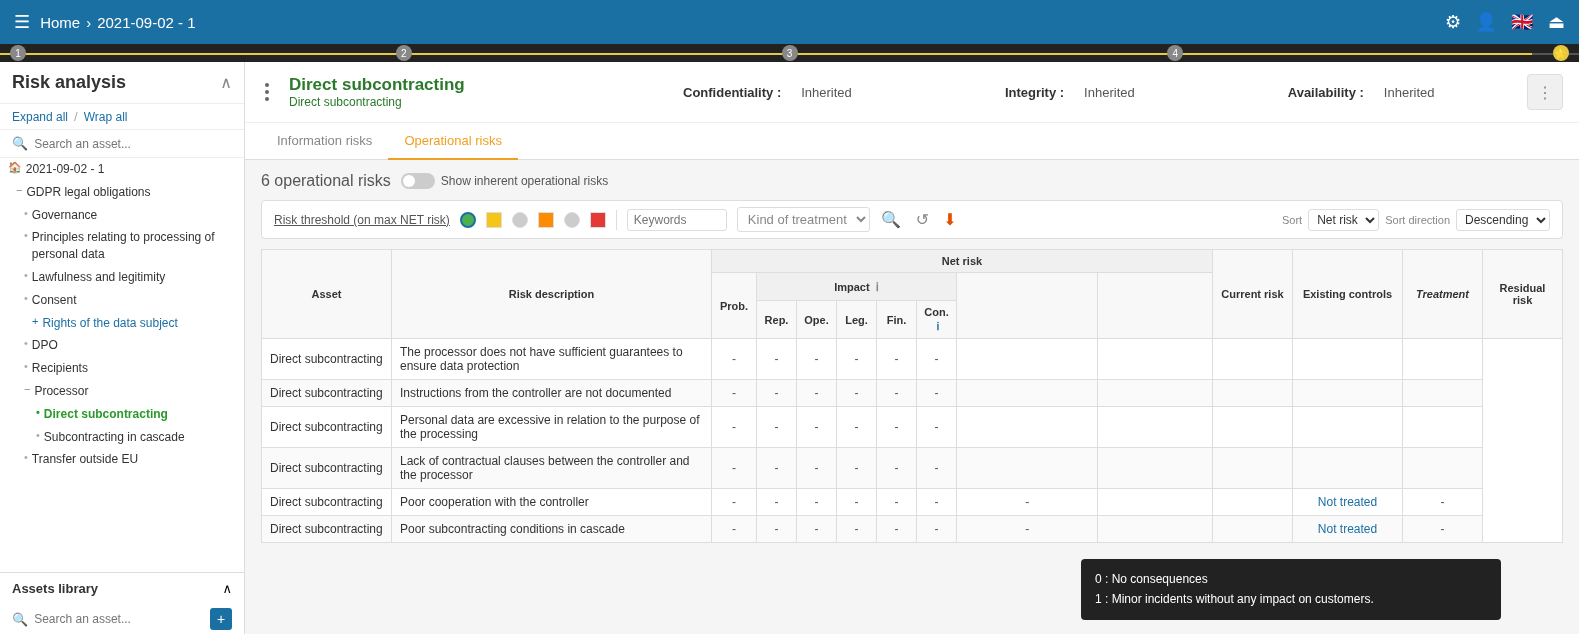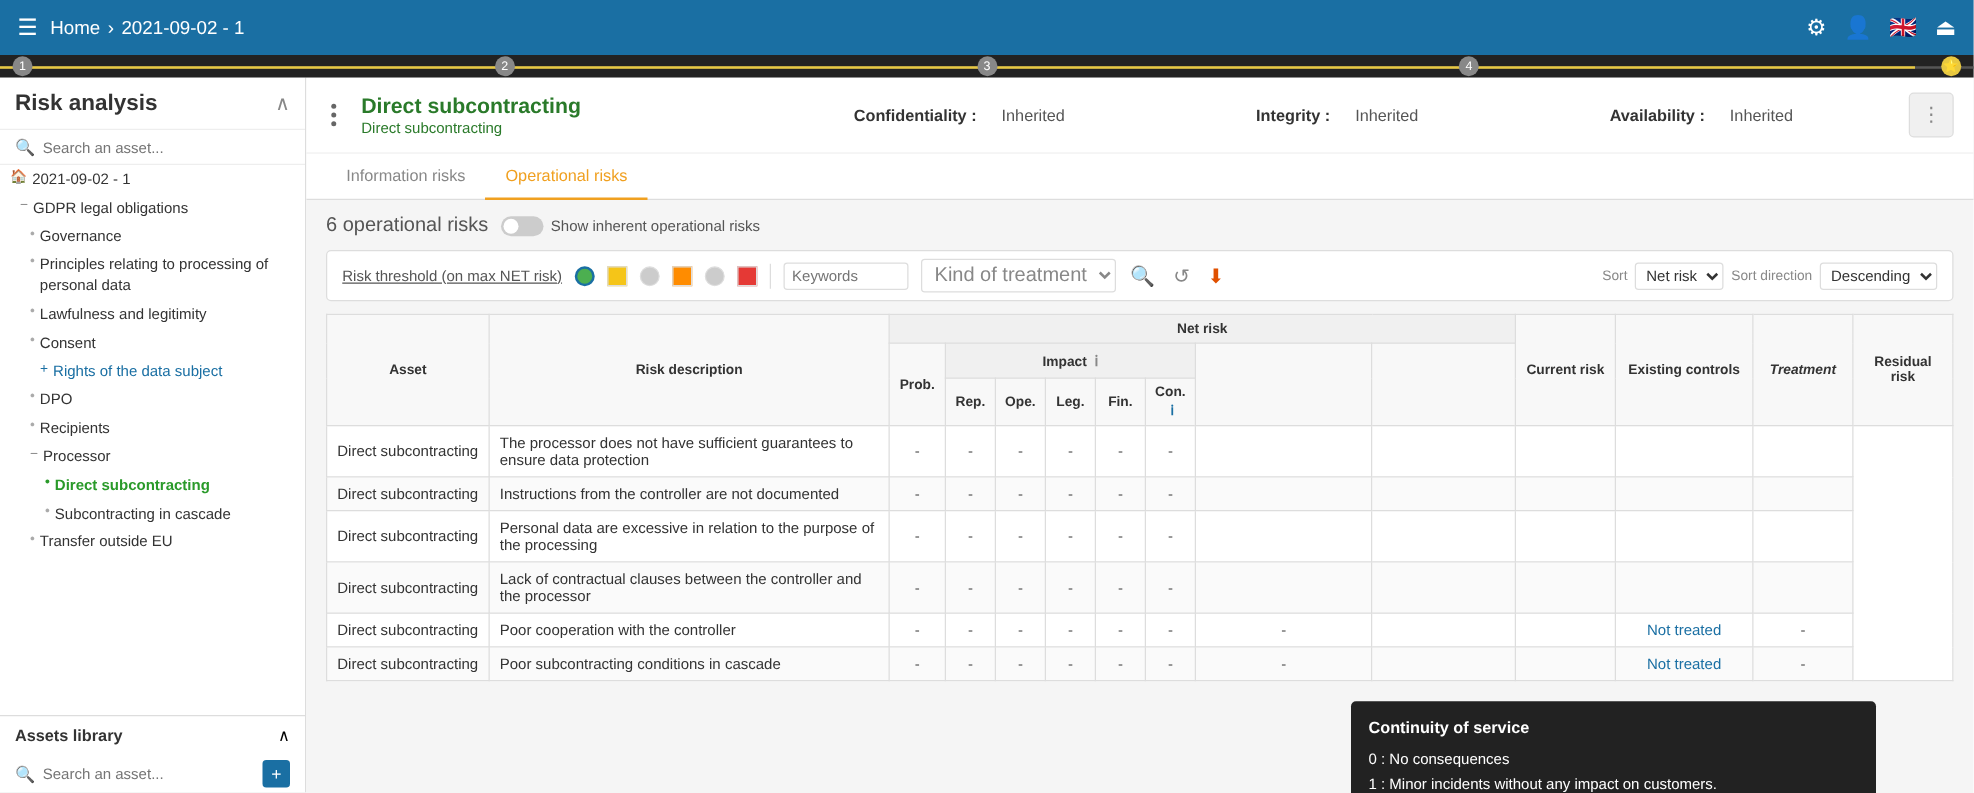--- a/index.html
+++ b/index.html
@@ -238,21 +238,21 @@
     .filter-label { color: #555; white-space: nowrap; text-decoration: underline; }
     .color-circle { width: 16px; height: 16px; border-radius: 50%; display: inline-block; border: 1px solid #ddd; cursor: pointer; }
     .color-square { width: 16px; height: 16px; display: inline-block; border: 1px solid #ddd; cursor: pointer; }
     .filter-divider { width: 1px; height: 20px; background: #ddd; }
     .filter-input {
       border: 1px solid #ddd; border-radius: 3px; padding: 3px 6px;
       font-size: 12px; color: #888; outline: none; width: 100px;
     }
     .filter-dropdown {
       border: 1px solid #ddd; border-radius: 3px; padding: 3px 6px;
-      font-size: 16px; color: #888; outline: none; background: white;
+      font-size: 13px; color: #888; outline: none; background: white;
     }
     .filter-icon-btn { cursor: pointer; color: #888; font-size: 16px; padding: 0 2px; }
     .filter-icon-btn.blue { color: #1a6fa3; }
     .filter-icon-btn.orange { color: #e05000; }
     .sort-section {
       display: flex; align-items: center; gap: 6px; margin-left: auto;
     }
     .sort-label { font-size: 11px; color: #888; }
     .sort-dropdown {
       border: 1px solid #ddd; border-radius: 3px; padding: 2px 4px;
@@ -334,20 +334,25 @@
     <div class="progress-node active">⭐</div>
   </div>
 </div>
 
 <div class="main-layout">
 
   <div class="sidebar">
     <div class="sidebar-header">
       <span class="sidebar-header-title">Risk analysis</span>
       <span class="sidebar-header-icon">∧</span>
+    </div>
+    <div class="sidebar-expand-row">
+      <span class="sidebar-expand-btn">Expand all</span>
+      <span class="sidebar-expand-sep">/</span>
+      <span class="sidebar-expand-btn">Wrap all</span>
     </div>
     <div class="sidebar-search">
       <span>🔍</span>
       <input type="text" placeholder="Search an asset..." style="">
     </div>
     <div class="tree-area">
 
       <div class="tree-item" style="padding-left:8px;">
         <span class="tree-icon">🏠</span>
         <span class="tree-label">2021-09-02 - 1</span>
@@ -614,21 +619,20 @@
               <td></td>
               <td>
                 <a class="not-treated-link">Not treated</a>
               </td>
               <td>-</td>
             </tr>
           </tbody>
         </table>
 
         <div class="tooltip-dark" style="top: 310px; left: 820px;">
-          <div class="tt-title">Continuity of service</div>
           <div>0 : No consequences</div>
           <div>1 : Minor incidents without any impact on customers.</div>
 
         </div>
       </div>
     </div>
   </div>
 </div>
 
 </body></html>

